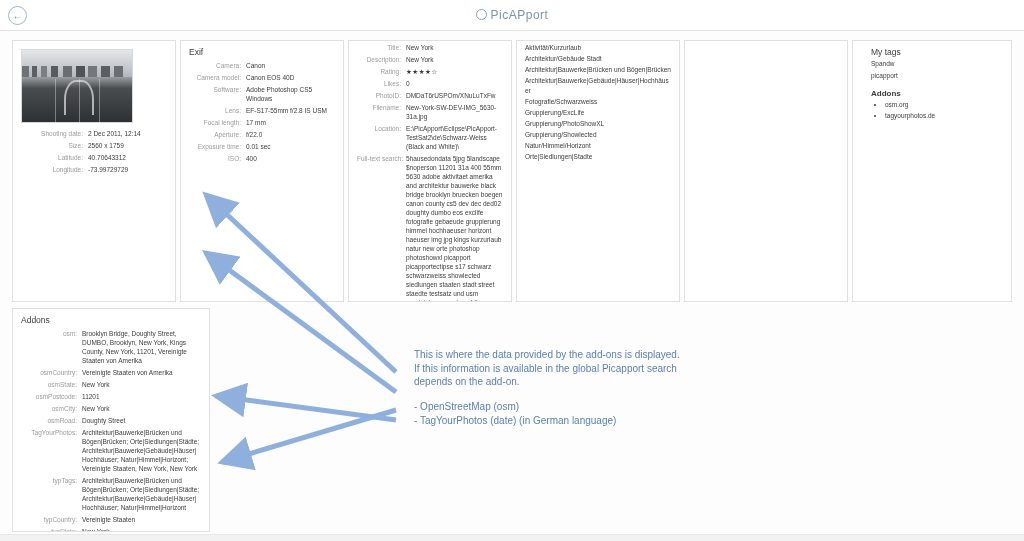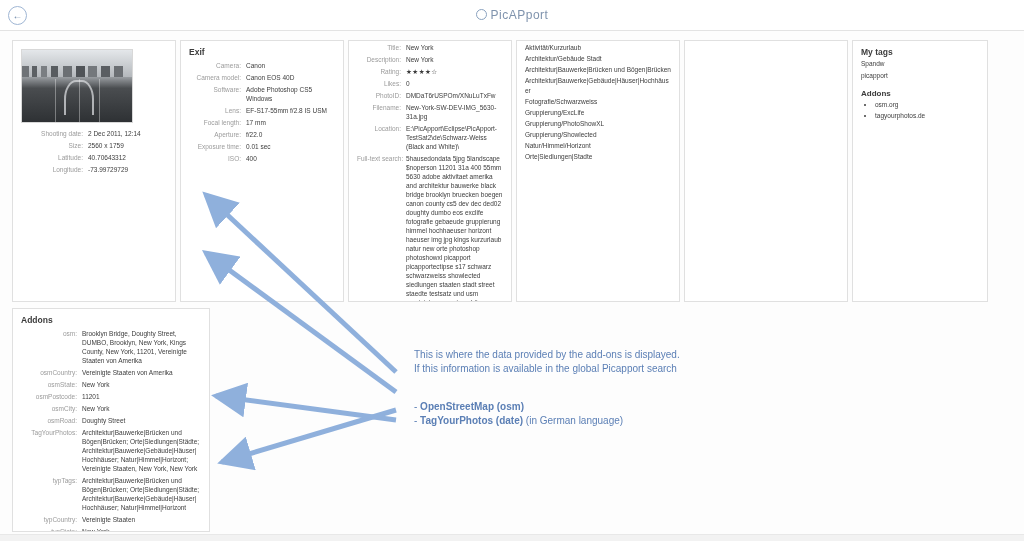--- a/index.html
+++ b/index.html
@@ -63,21 +63,21 @@
   
   .card {
     position: absolute;
     background: #ffffff;
     border: 1px solid #e0e0e0;
     box-sizing: border-box;
     overflow: hidden;
   }
   .card-title {
     font-size: 8.5px;
-    font-weight: bold;
+    font-weight: normal;
     color: #3c3c3c;
     padding: 6px 8px 2px 8px;
   }
   .rows { padding: 2px 8px 6px 8px; }
   .row {
     display: flex;
     font-size: 6.5px;
     line-height: 9px;
     margin-bottom: 3px;
   }
@@ -168,38 +168,38 @@
     border: 2px solid #d8dadd;
     border-bottom: none;
     border-radius: 40% 40% 0 0 / 55% 55% 0 0;
     opacity: .75;
   }
 
   #exif-card { left: 180px; top: 40px; width: 164px; height: 262px; }
   #meta-card { left: 348px; top: 40px; width: 164px; height: 262px; }
   #kw-card   { left: 516px; top: 40px; width: 164px; height: 262px; }
   #persons-card { left: 684px; top: 40px; width: 164px; height: 262px; }
-  #mytags-card  { left: 852px; top: 40px; width: 136px; height: 262px; }
+  #mytags-card  { left: 852px; top: 40px; width: 160px; height: 262px; padding-left: 10px; }
   #addons-card  { left: 12px; top: 308px; width: 198px; height: 224px; }
 
   .stars { color: #f0b429; font-size: 6.5px; letter-spacing: .5px; }
 
   
   .annot {
     position: absolute;
     color: #5b7fb5;
     font-size: 10px;
     line-height: 13.5px;
     font-weight: bold;
   }
   #annot1 { left: 414px; top: 348px; width: 330px; font-weight: normal; }
   #annot1 .l { display: block; }
   #annot2 { left: 414px; top: 400px; width: 340px; font-weight: normal; }
   #annot2 .l { display: block; }
-  #annot2 .b { font-weight: bold; }
+  #annot2 .b { font-weight: normal; }
 
   
   #arrows {
     position: absolute;
     left: 0; top: 0;
     width: 1024px; height: 541px;
     pointer-events: none;
   }
   .footer-strip {
     position: absolute;
@@ -414,20 +414,21 @@
     </defs>
     <line x1="396" y1="372" x2="206" y2="195" stroke="#8fb0dc" stroke-width="5" marker-end="url(#ah)"></line>
     <line x1="396" y1="392" x2="206" y2="253" stroke="#8fb0dc" stroke-width="5" marker-end="url(#ah)"></line>
     <line x1="396" y1="410" x2="222" y2="462" stroke="#8fb0dc" stroke-width="5" marker-end="url(#ah)"></line>
     <line x1="396" y1="420" x2="216" y2="396" stroke="#8fb0dc" stroke-width="5" marker-end="url(#ah)"></line>
   </svg>
 
   <div class="annot" id="annot1">
     <span class="l">This is where the data provided by the add-ons is displayed.</span>
     <span class="l">If this information is available in the global Picapport search</span>
+    <span class="l">depends on the  add-on.</span>
   </div>
 
   <div class="annot" id="annot2">
     <span class="l">
       <span>- </span><span class="b">OpenStreetMap (osm)</span><span></span>
     </span>
     <span class="l">
       <span>- </span><span class="b">TagYourPhotos (date)</span><span> (in German language)</span>
     </span>
   </div>

